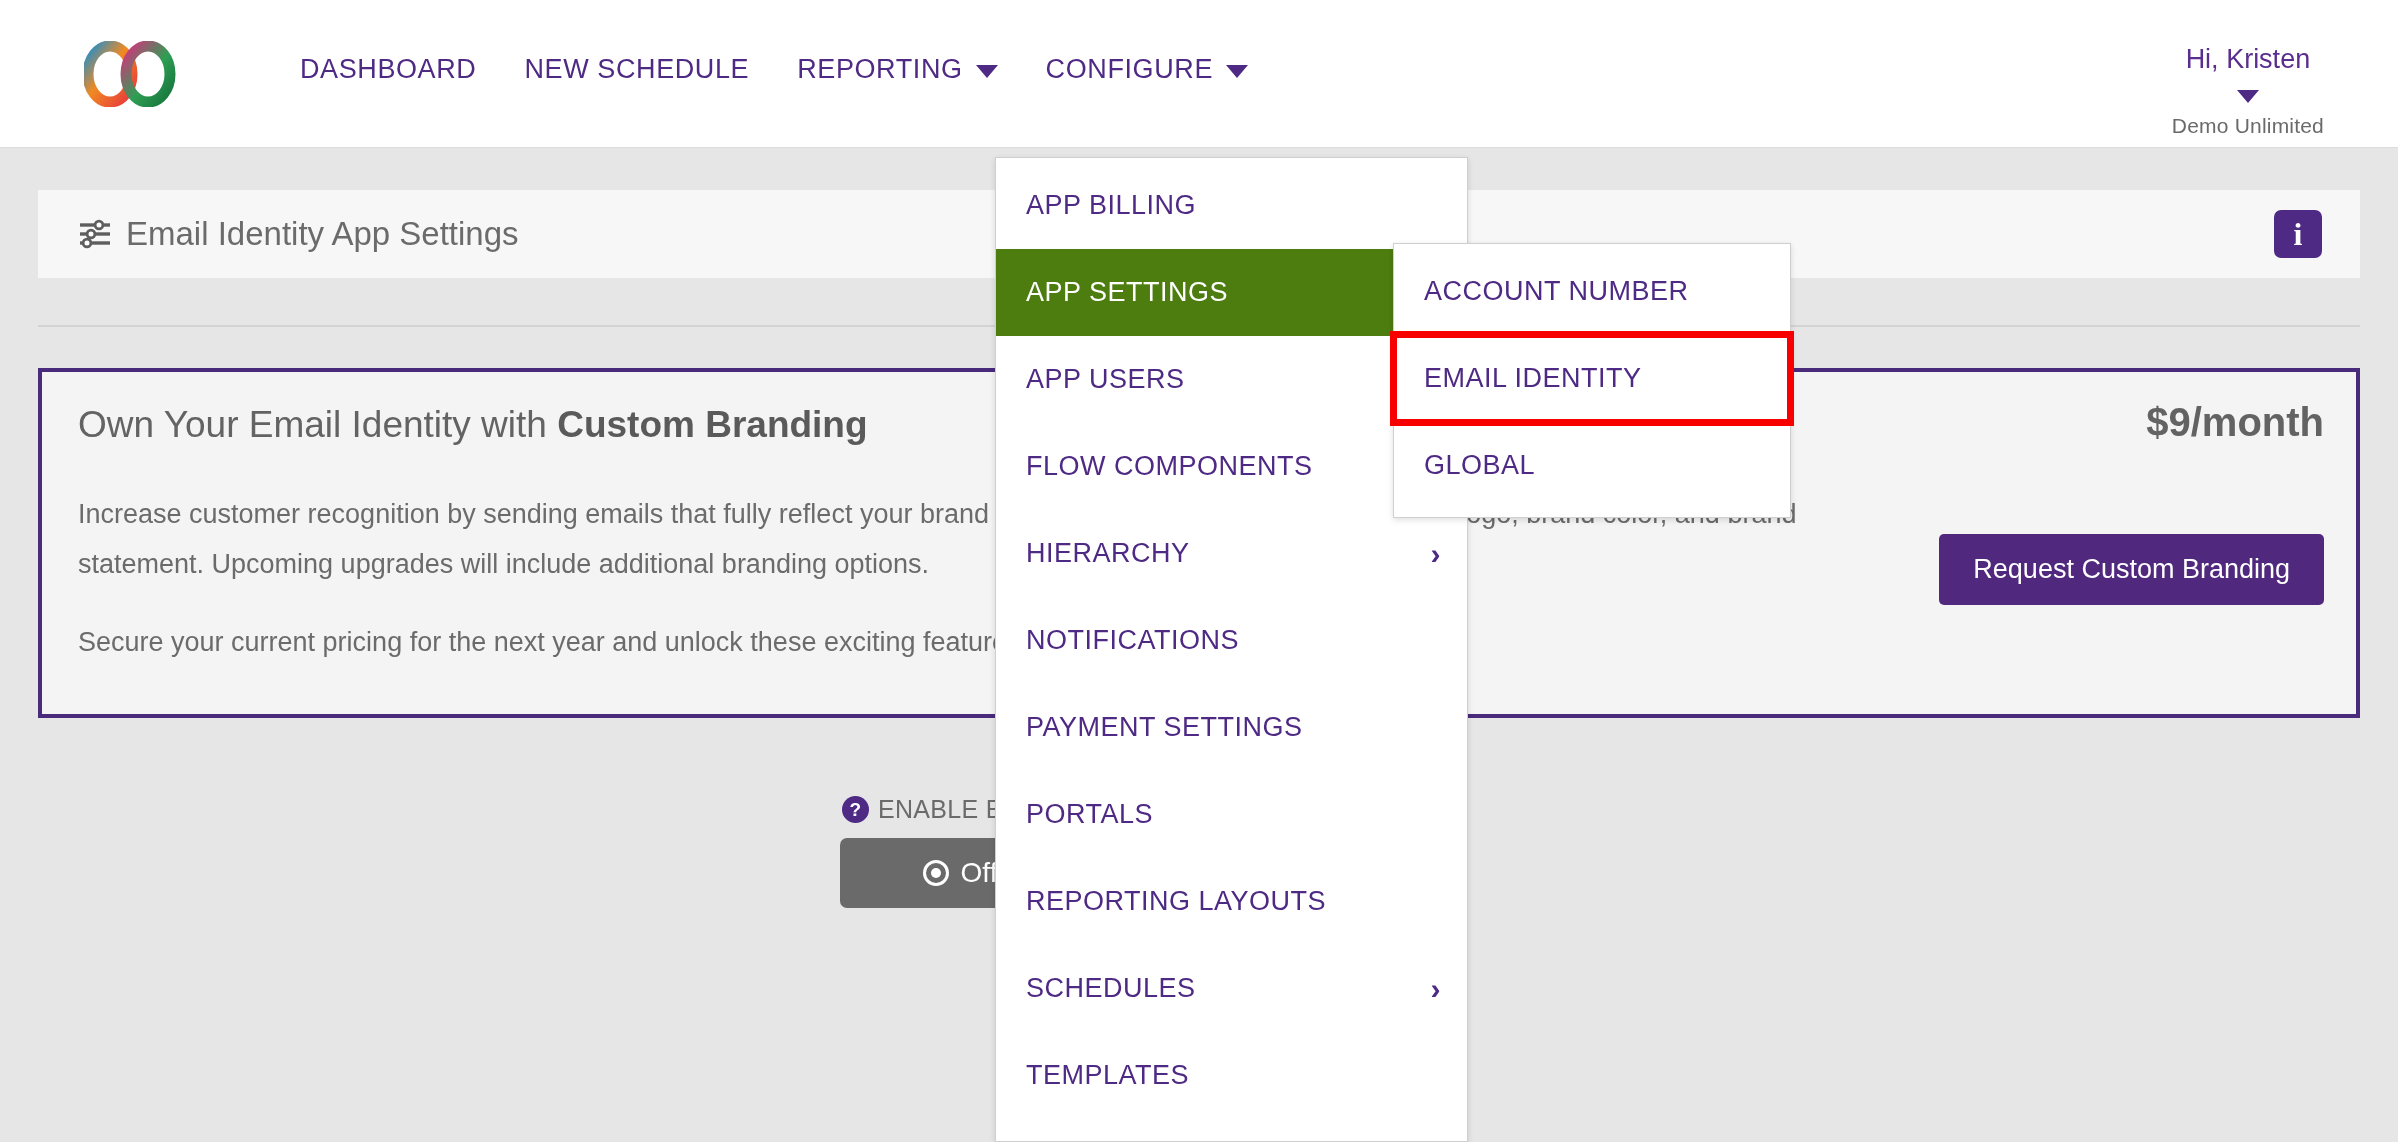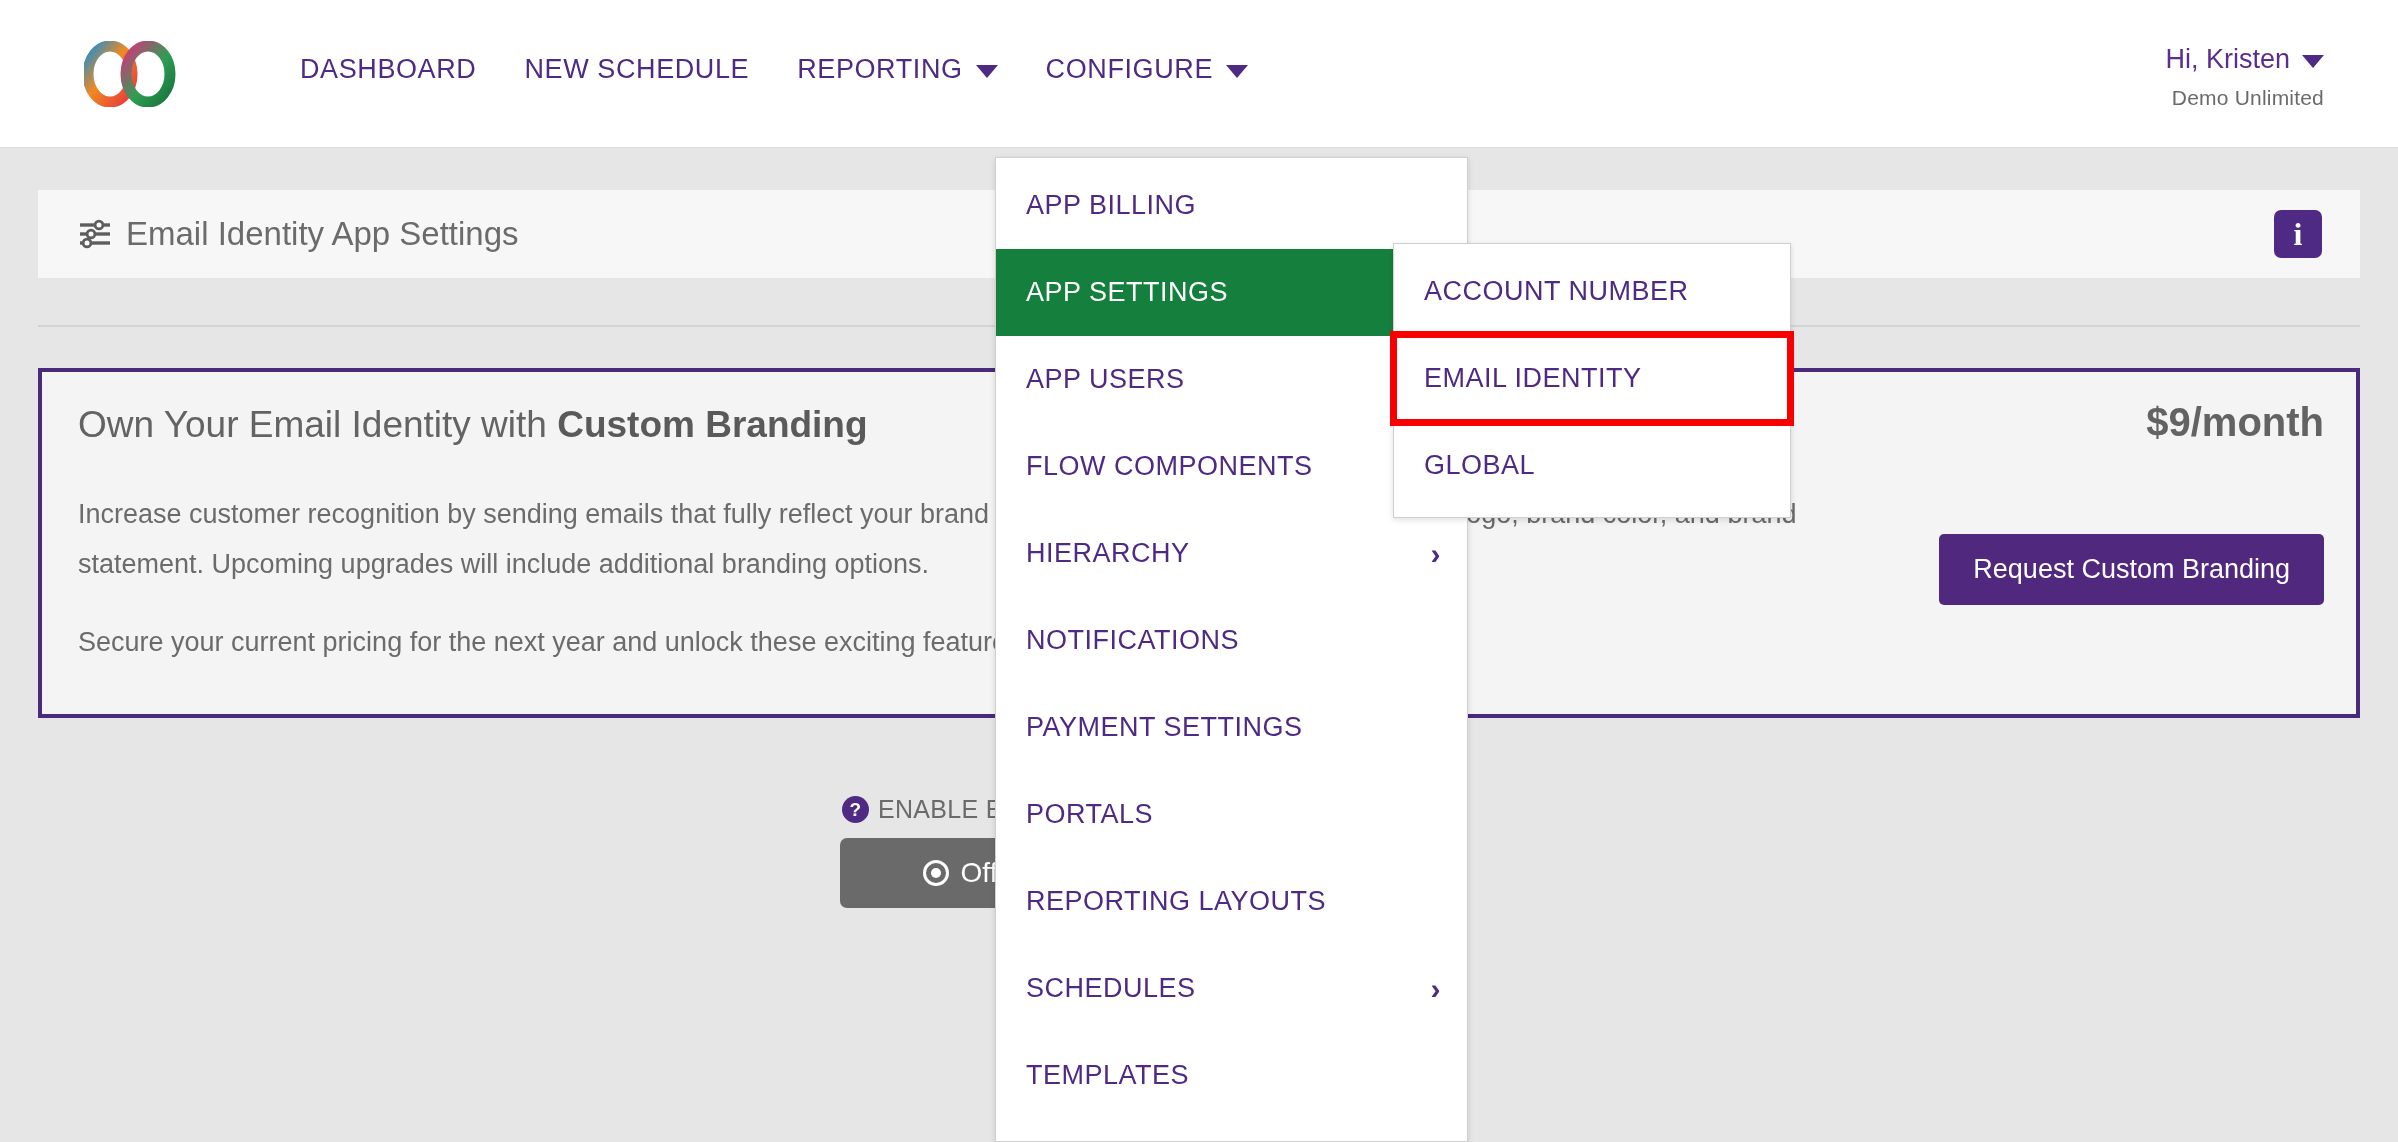--- a/index.html
+++ b/index.html
@@ -61,20 +61,21 @@
     text-align: right;
   }
   .user-greeting {
     color: #5b2d8e;
     font-size: 27px;
     display: flex;
     align-items: center;
     justify-content: flex-end;
     gap: 12px;
     cursor: pointer;
+    flex-direction: column;
   }
   .user-sub {
     color: #6a6a6a;
     font-size: 21px;
     margin-top: 11px;
     letter-spacing: 0.2px;
   }
 
   
   .page-header {
@@ -264,21 +265,21 @@
     align-items: center;
     justify-content: space-between;
     padding: 0 22px 0 30px;
     color: #4e2a84;
     font-size: 27px;
     letter-spacing: 0.5px;
     cursor: pointer;
     white-space: nowrap;
   }
   .menu-item.active {
-    background: #15803d;
+    background: #4d7c0f;
     color: #ffffff;
   }
   .chev {
     font-size: 30px;
     font-weight: 700;
     line-height: 1;
     margin-right: 4px;
   }
 
   

